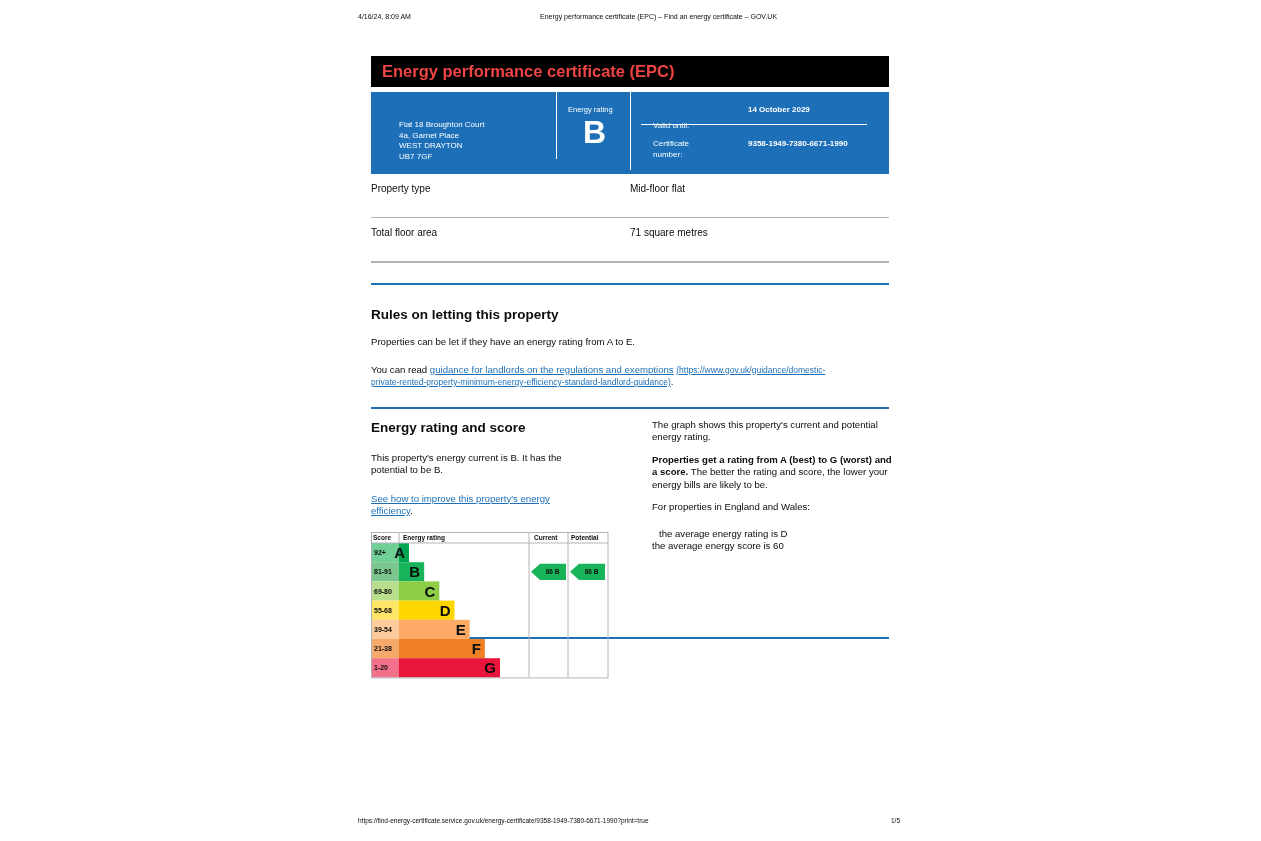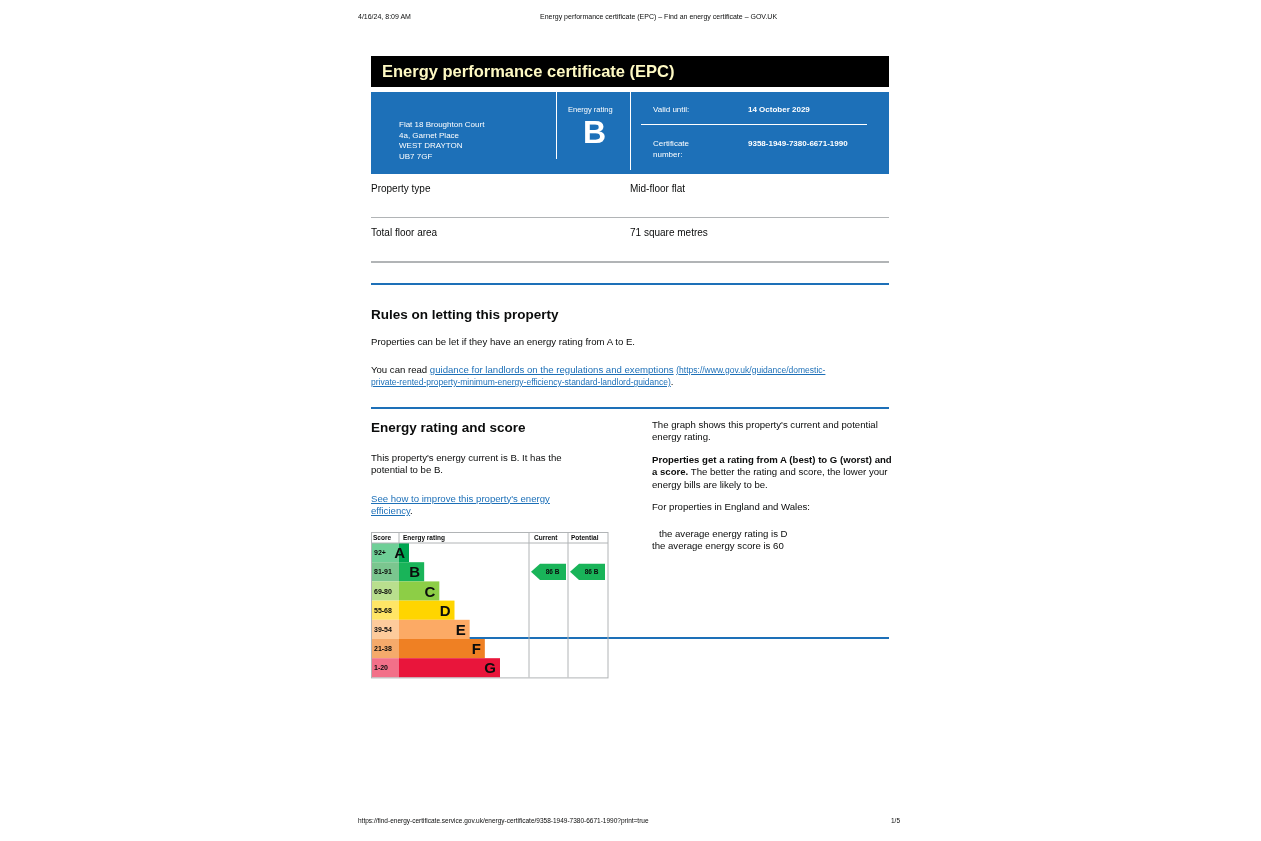--- a/index.html
+++ b/index.html
@@ -1,26 +1,26 @@
 <!DOCTYPE html>
 <html><head>
 <meta charset="utf-8">
 <style>
   html,body{margin:0;padding:0;background:#fff;}
   body{width:1261px;height:841px;position:relative;font-family:"Liberation Sans",sans-serif;color:#0b0c0c;overflow:hidden;}
   .hdr{position:absolute;top:13px;font-size:7px;color:#0b0c0c;}
   .ftr{position:absolute;top:817px;font-size:6.5px;color:#0b0c0c;}
   .page{position:absolute;left:371px;top:56px;width:518px;}
-  .title-bar{background:#000;color:#fef9c3;height:31px;display:flex;align-items:center;padding-left:11px;font-size:16.5px;font-weight:bold;}
+  .title-bar{background:#000;color:#ef4444;height:31px;display:flex;align-items:center;padding-left:11px;font-size:16.5px;font-weight:bold;}
   .blue{background:#1d70b8;color:#fff;height:82px;margin-top:5px;position:relative;font-size:8px;}
   .addr{position:absolute;left:28px;top:28px;line-height:10.5px;}
   .vsep{position:absolute;top:0;width:1px;background:#fff;}
   .rating-lbl{position:absolute;left:197px;top:13px;font-size:7.5px;}
   .rating-val{position:absolute;left:212px;top:22px;font-size:32px;font-weight:bold;}
-  .valid-lbl{position:absolute;left:282px;top:13px;}
+  .valid-lbl{position:absolute;left:282px;top:29px;}
   .valid-val{position:absolute;left:377px;top:13px;font-weight:bold;}
   .hsep{position:absolute;left:270px;top:32px;width:226px;height:1px;background:#fff;}
   .cert-lbl{position:absolute;left:282px;top:46px;line-height:11px;width:60px;}
   .cert-val{position:absolute;left:377px;top:46px;line-height:11px;font-weight:bold;width:100px;}
   .row{position:relative;height:43px;border-bottom:1px solid #b1b4b6;font-size:10px;}
   .row .k{position:absolute;left:0;top:9px;}
   .row .v{position:absolute;left:259px;top:9px;}
   .rule-blue{height:2px;background:#1d70b8;}
   h2{font-size:13.5px;font-weight:bold;margin:0;}
   p{margin:0;font-size:9.6px;line-height:12.5px;}

